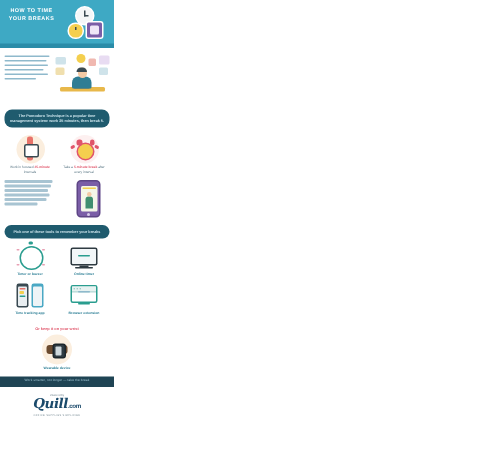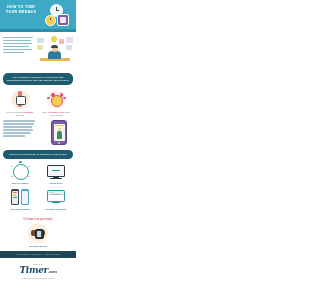--- a/index.html
+++ b/index.html
@@ -313,17 +313,17 @@
         </div>
     </div>
     <div class="wear-label">Wearable device</div>
   </div>
 
   <div class="foot-bar">
     <div class="t">Work smarter, not longer — take the break</div>
   </div>
   <div class="foot">
     <div class="f-pre">Powered by</div>
-    <div class="logo"><span>Timer</span><span class="dot">.com</span></div>
+    <div class="logo"><span>Quill</span><span class="dot">.com</span></div>
     <div class="f-tag">OFFICE SUPPLIES SIMPLIFIED</div>
   </div>
 
 </div>
 
 </body></html>

